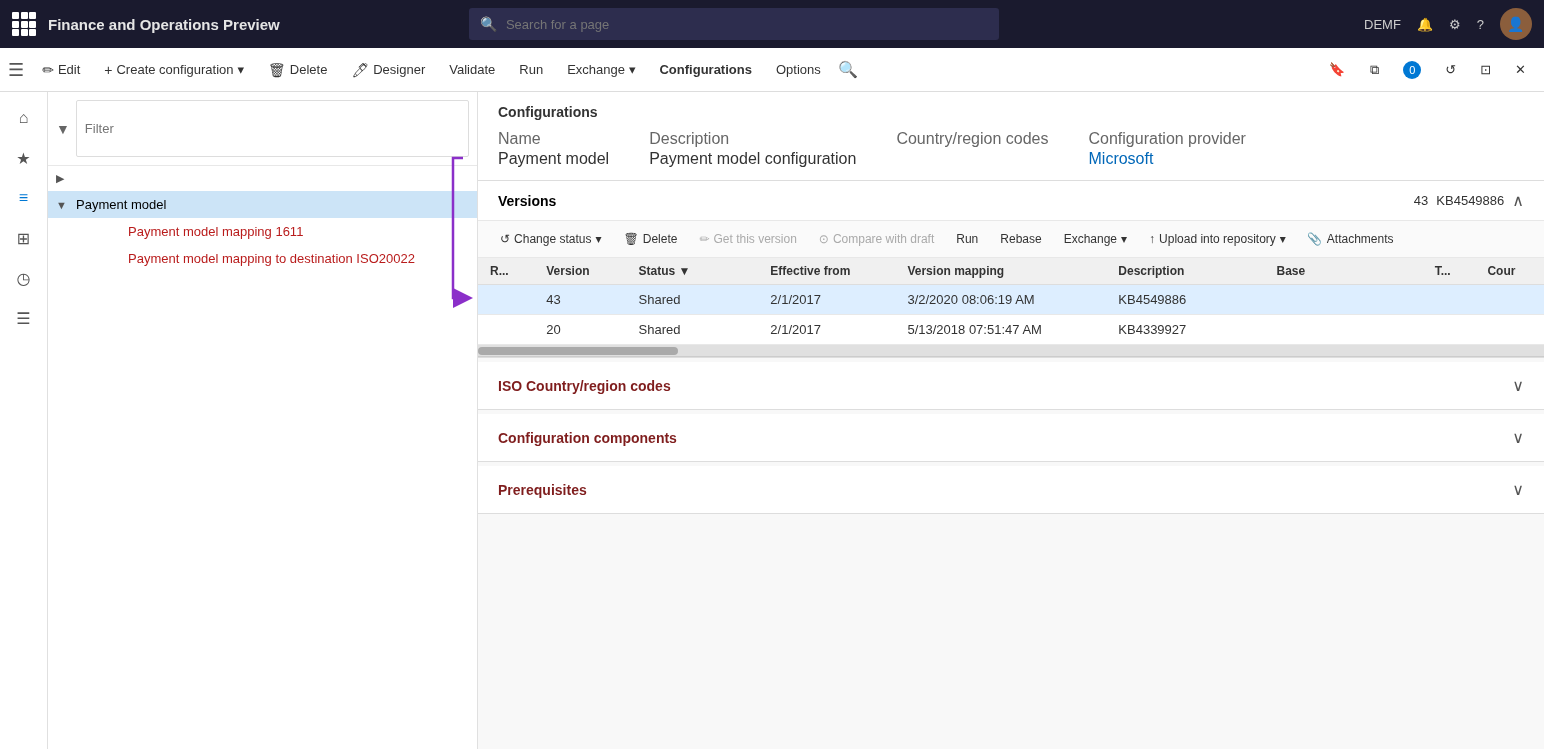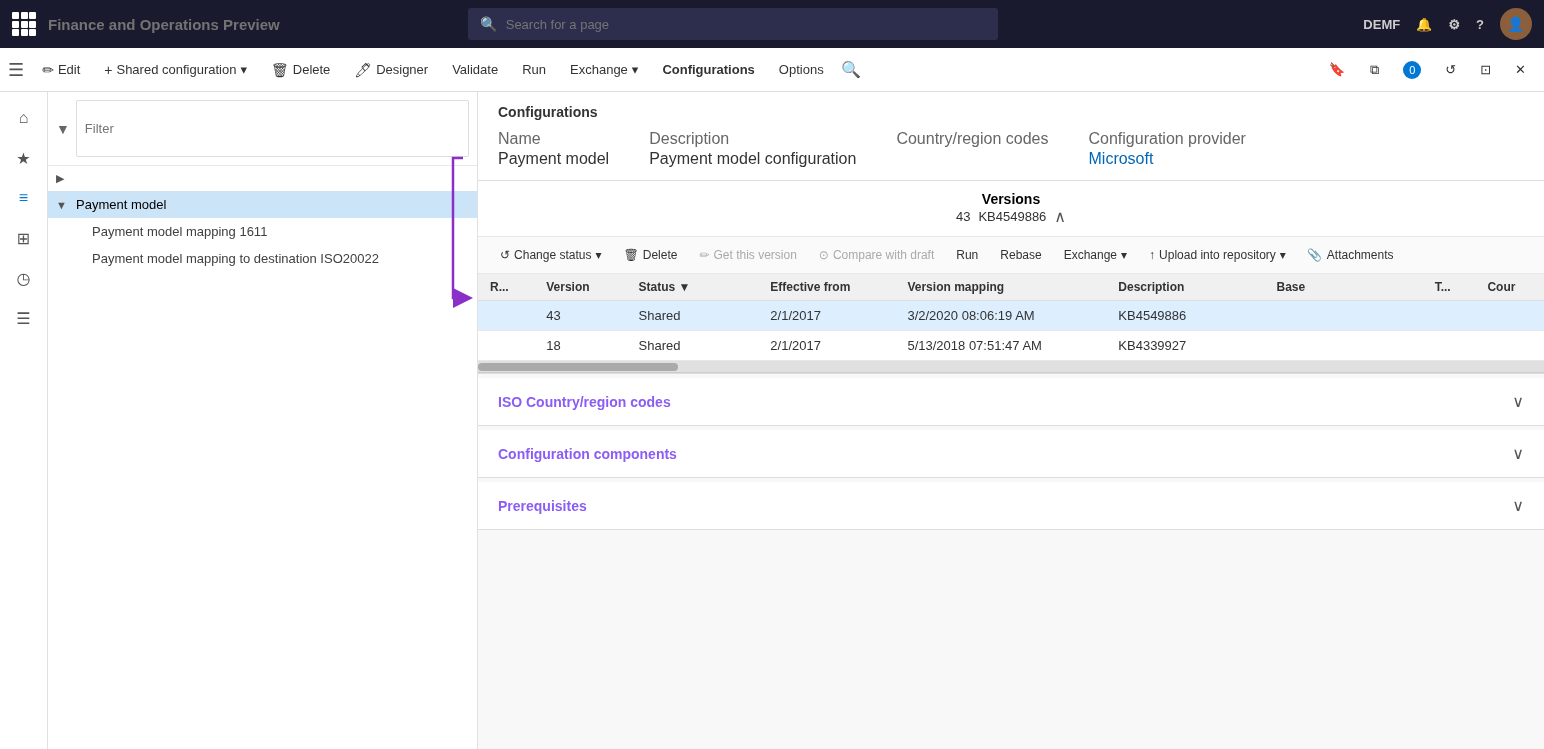--- a/index.html
+++ b/index.html
@@ -10,21 +10,21 @@
       background: #1a1a2e;
       height: 48px;
       display: flex;
       align-items: center;
       padding: 0 12px;
       gap: 12px;
       color: white;
     }
     .top-nav-grid { display: grid; width: 24px; height: 24px; grid-template-columns: repeat(3,7px); grid-template-rows: repeat(3,7px); gap: 1.5px; cursor: pointer; }
     .top-nav-grid span { background: white; border-radius: 1px; }
-    .top-nav-title { font-size: 15px; font-weight: 600; color: #737373; flex-shrink: 0; }
+    .top-nav-title { font-size: 15px; font-weight: 600; color: #e5e5e5; flex-shrink: 0; }
     .search-bar {
       flex: 1;
       max-width: 530px;
       margin: 0 auto;
       background: #2d2d4e;
       border-radius: 3px;
       display: flex;
       align-items: center;
       padding: 0 12px;
       gap: 8px;
@@ -32,21 +32,21 @@
     }
     .search-bar input {
       background: transparent;
       border: none;
       color: #aaa;
       font-size: 13px;
       outline: none;
       width: 100%;
     }
     .search-icon-char { color: #aaa; font-size: 14px; }
-    .top-nav-right { margin-left: auto; display: flex; align-items: center; gap: 16px; font-weight: bold; }
+    .top-nav-right { margin-left: auto; display: flex; align-items: center; gap: 16px; }
     .top-nav-right span { color: #ccc; font-size: 13px; cursor: pointer; }
     .avatar { width: 32px; height: 32px; border-radius: 50%; background: #8b5e3c; display: flex; align-items: center; justify-content: center; overflow: hidden; }
     .icon-btn { color: #ccc; font-size: 16px; cursor: pointer; }
 
     
     .command-bar {
       background: #fff;
       border-bottom: 1px solid #ddd;
       height: 44px;
       display: flex;
@@ -133,21 +133,21 @@
       padding: 6px 8px;
       cursor: pointer;
       font-size: 13px;
       gap: 4px;
     }
     .tree-item.selected { background: #cce4f7; }
     .tree-item .toggle { width: 16px; font-size: 11px; color: #555; }
     .tree-item .label { flex: 1; }
     .tree-level-0 { padding-left: 8px; }
     .tree-level-1 { padding-left: 24px; }
-    .tree-item .link-text { color: #404040; text-decoration: none; }
+    .tree-item .link-text { color: #b91c1c; text-decoration: none; margin-left: 36px; }
 
     
     .content-panel {
       flex: 1;
       overflow-y: auto;
       background: #f8f8f8;
       display: flex;
       flex-direction: column;
     }
 
@@ -172,21 +172,20 @@
       background: #fff;
       margin: 0;
       border-bottom: 1px solid #ddd;
     }
     .versions-header {
       display: flex;
       align-items: center;
       justify-content: space-between;
       padding: 10px 20px;
       border-bottom: 1px solid #e8e8e8;
-      flex-direction: column;
     }
     .versions-title { font-size: 14px; font-weight: 600; }
     .versions-badge {
       display: flex;
       align-items: center;
       gap: 8px;
       font-size: 13px;
       color: #333;
     }
     .collapse-btn { cursor: pointer; font-size: 16px; color: #555; }
@@ -273,21 +272,21 @@
       border-bottom: 1px solid #ddd;
       margin-top: 4px;
     }
     .collapsible-header {
       display: flex;
       align-items: center;
       justify-content: space-between;
       padding: 14px 20px;
       cursor: pointer;
     }
-    .collapsible-title { font-size: 14px; font-weight: 600; color: #8b5cf6; }
+    .collapsible-title { font-size: 14px; font-weight: 600; color: #7f1d1d; }
     .chevron-icon { font-size: 16px; color: #555; }
 
     
     .callout-svg {
       position: absolute;
       left: 448px;
       top: 148px;
       z-index: 100;
       pointer-events: none;
     }
@@ -324,21 +323,21 @@
 </div>
 
 <div class="command-bar">
   <span style="font-size:18px;color:#555;margin-right:4px;cursor:pointer;">☰</span>
   <button class="cmd-btn">
     <span class="icon">✏</span>
     <span>Edit</span>
   </button>
   <button class="cmd-btn">
     <span class="icon">+</span>
-    <span>Shared configuration</span>
+    <span>Create configuration</span>
     <span>▾</span>
   </button>
   <button class="cmd-btn">
     <span class="icon">🗑</span>
     <span>Delete</span>
   </button>
   <button class="cmd-btn">
     <span class="icon">🖊</span>
     <span>Designer</span>
   </button>
@@ -517,21 +516,21 @@
                 <td>Shared</td>
                 <td>2/1/2017</td>
                 <td>3/2/2020 08:06:19 AM</td>
                 <td>KB4549886</td>
                 <td></td>
                 <td></td>
                 <td></td>
               </tr>
               <tr>
                 <td></td>
-                <td>18</td>
+                <td>20</td>
                 <td>Shared</td>
                 <td>2/1/2017</td>
                 <td>5/13/2018 07:51:47 AM</td>
                 <td>KB4339927</td>
                 <td></td>
                 <td></td>
                 <td></td>
               </tr>
             </tbody>
         </table>

